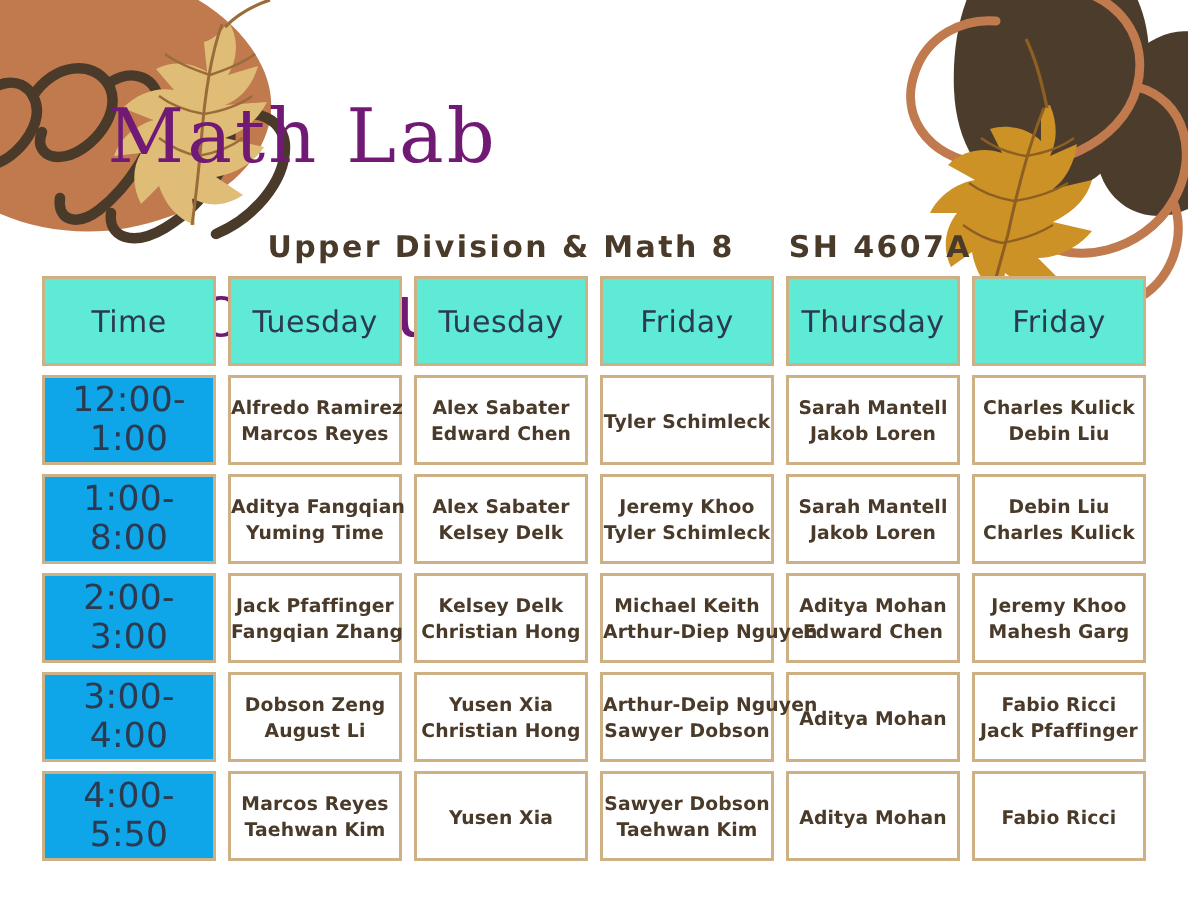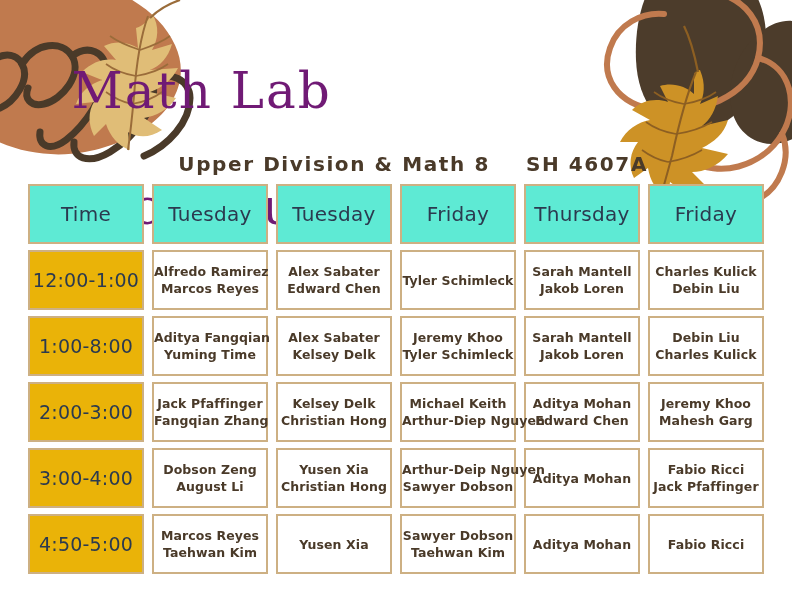--- a/index.html
+++ b/index.html
@@ -91,24 +91,24 @@
     height: 60px;
     background: #5eead4;
     color: #2b3a4f;
     font-family: "DejaVu Sans", "Liberation Sans", sans-serif;
     font-size: 20px;
     font-weight: normal;
     letter-spacing: 0.3px;
   }
   .schedule td.timecell {
     height: 60px;
-    background: #eab308;
+    background: #0ea5e9;
     color: #2b3a4f;
     font-family: "DejaVu Sans", "Liberation Sans", sans-serif;
-    font-size: 19px;
+    font-size: 23px;
     font-weight: normal;
     letter-spacing: 0.2px;
   }
   .schedule td.slot {
     height: 60px;
     background: #ffffff;
     color: #4a3a29;
     font-family: "DejaVu Sans", "Liberation Sans", sans-serif;
     font-size: 12.5px;
     font-weight: bold;
@@ -294,21 +294,21 @@
         </td>
         <td class="slot">
           <span class="nm">Aditya Mohan</span>
         </td>
         <td class="slot">
           <span class="nm">Fabio Ricci</span>
           <span class="nm">Jack Pfaffinger</span>
         </td>
       </tr>
       <tr>
-        <td class="timecell">4:50-5:00</td>
+        <td class="timecell">4:00-5:50</td>
         <td class="slot">
           <span class="nm">Marcos Reyes</span>
           <span class="nm">Taehwan Kim</span>
         </td>
         <td class="slot">
           <span class="nm">Yusen Xia</span>
         </td>
         <td class="slot">
           <span class="nm">Sawyer Dobson</span>
           <span class="nm">Taehwan Kim</span>

